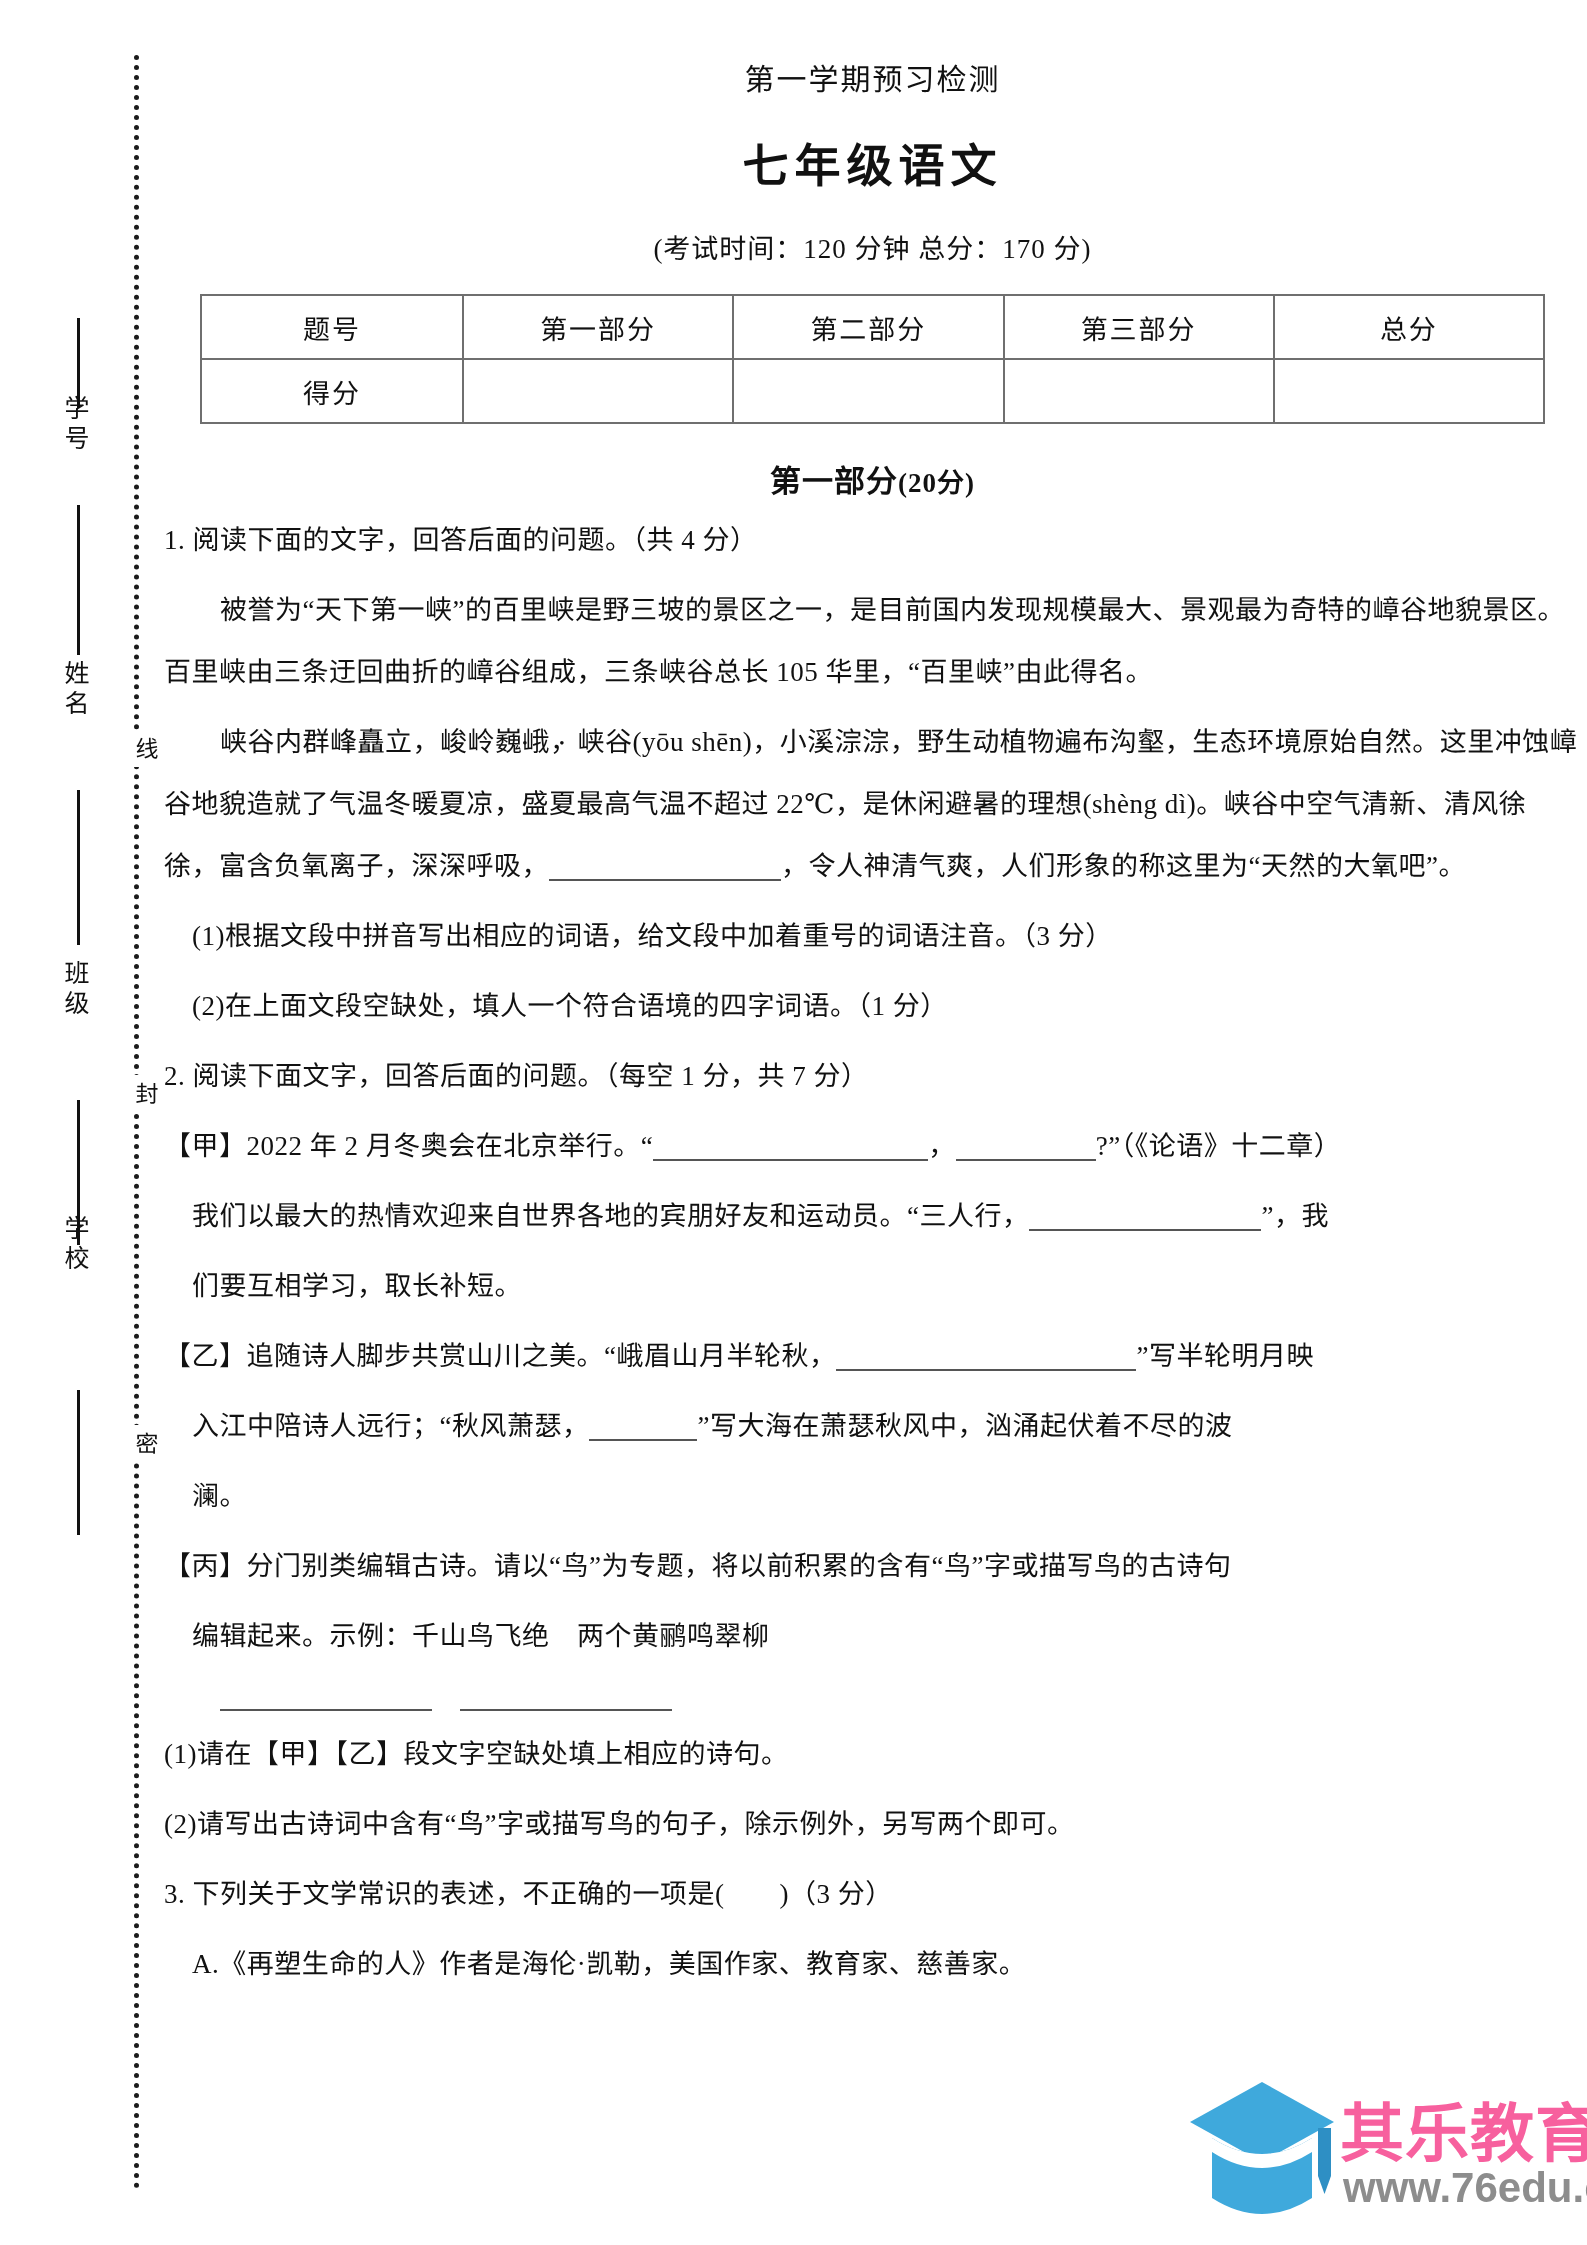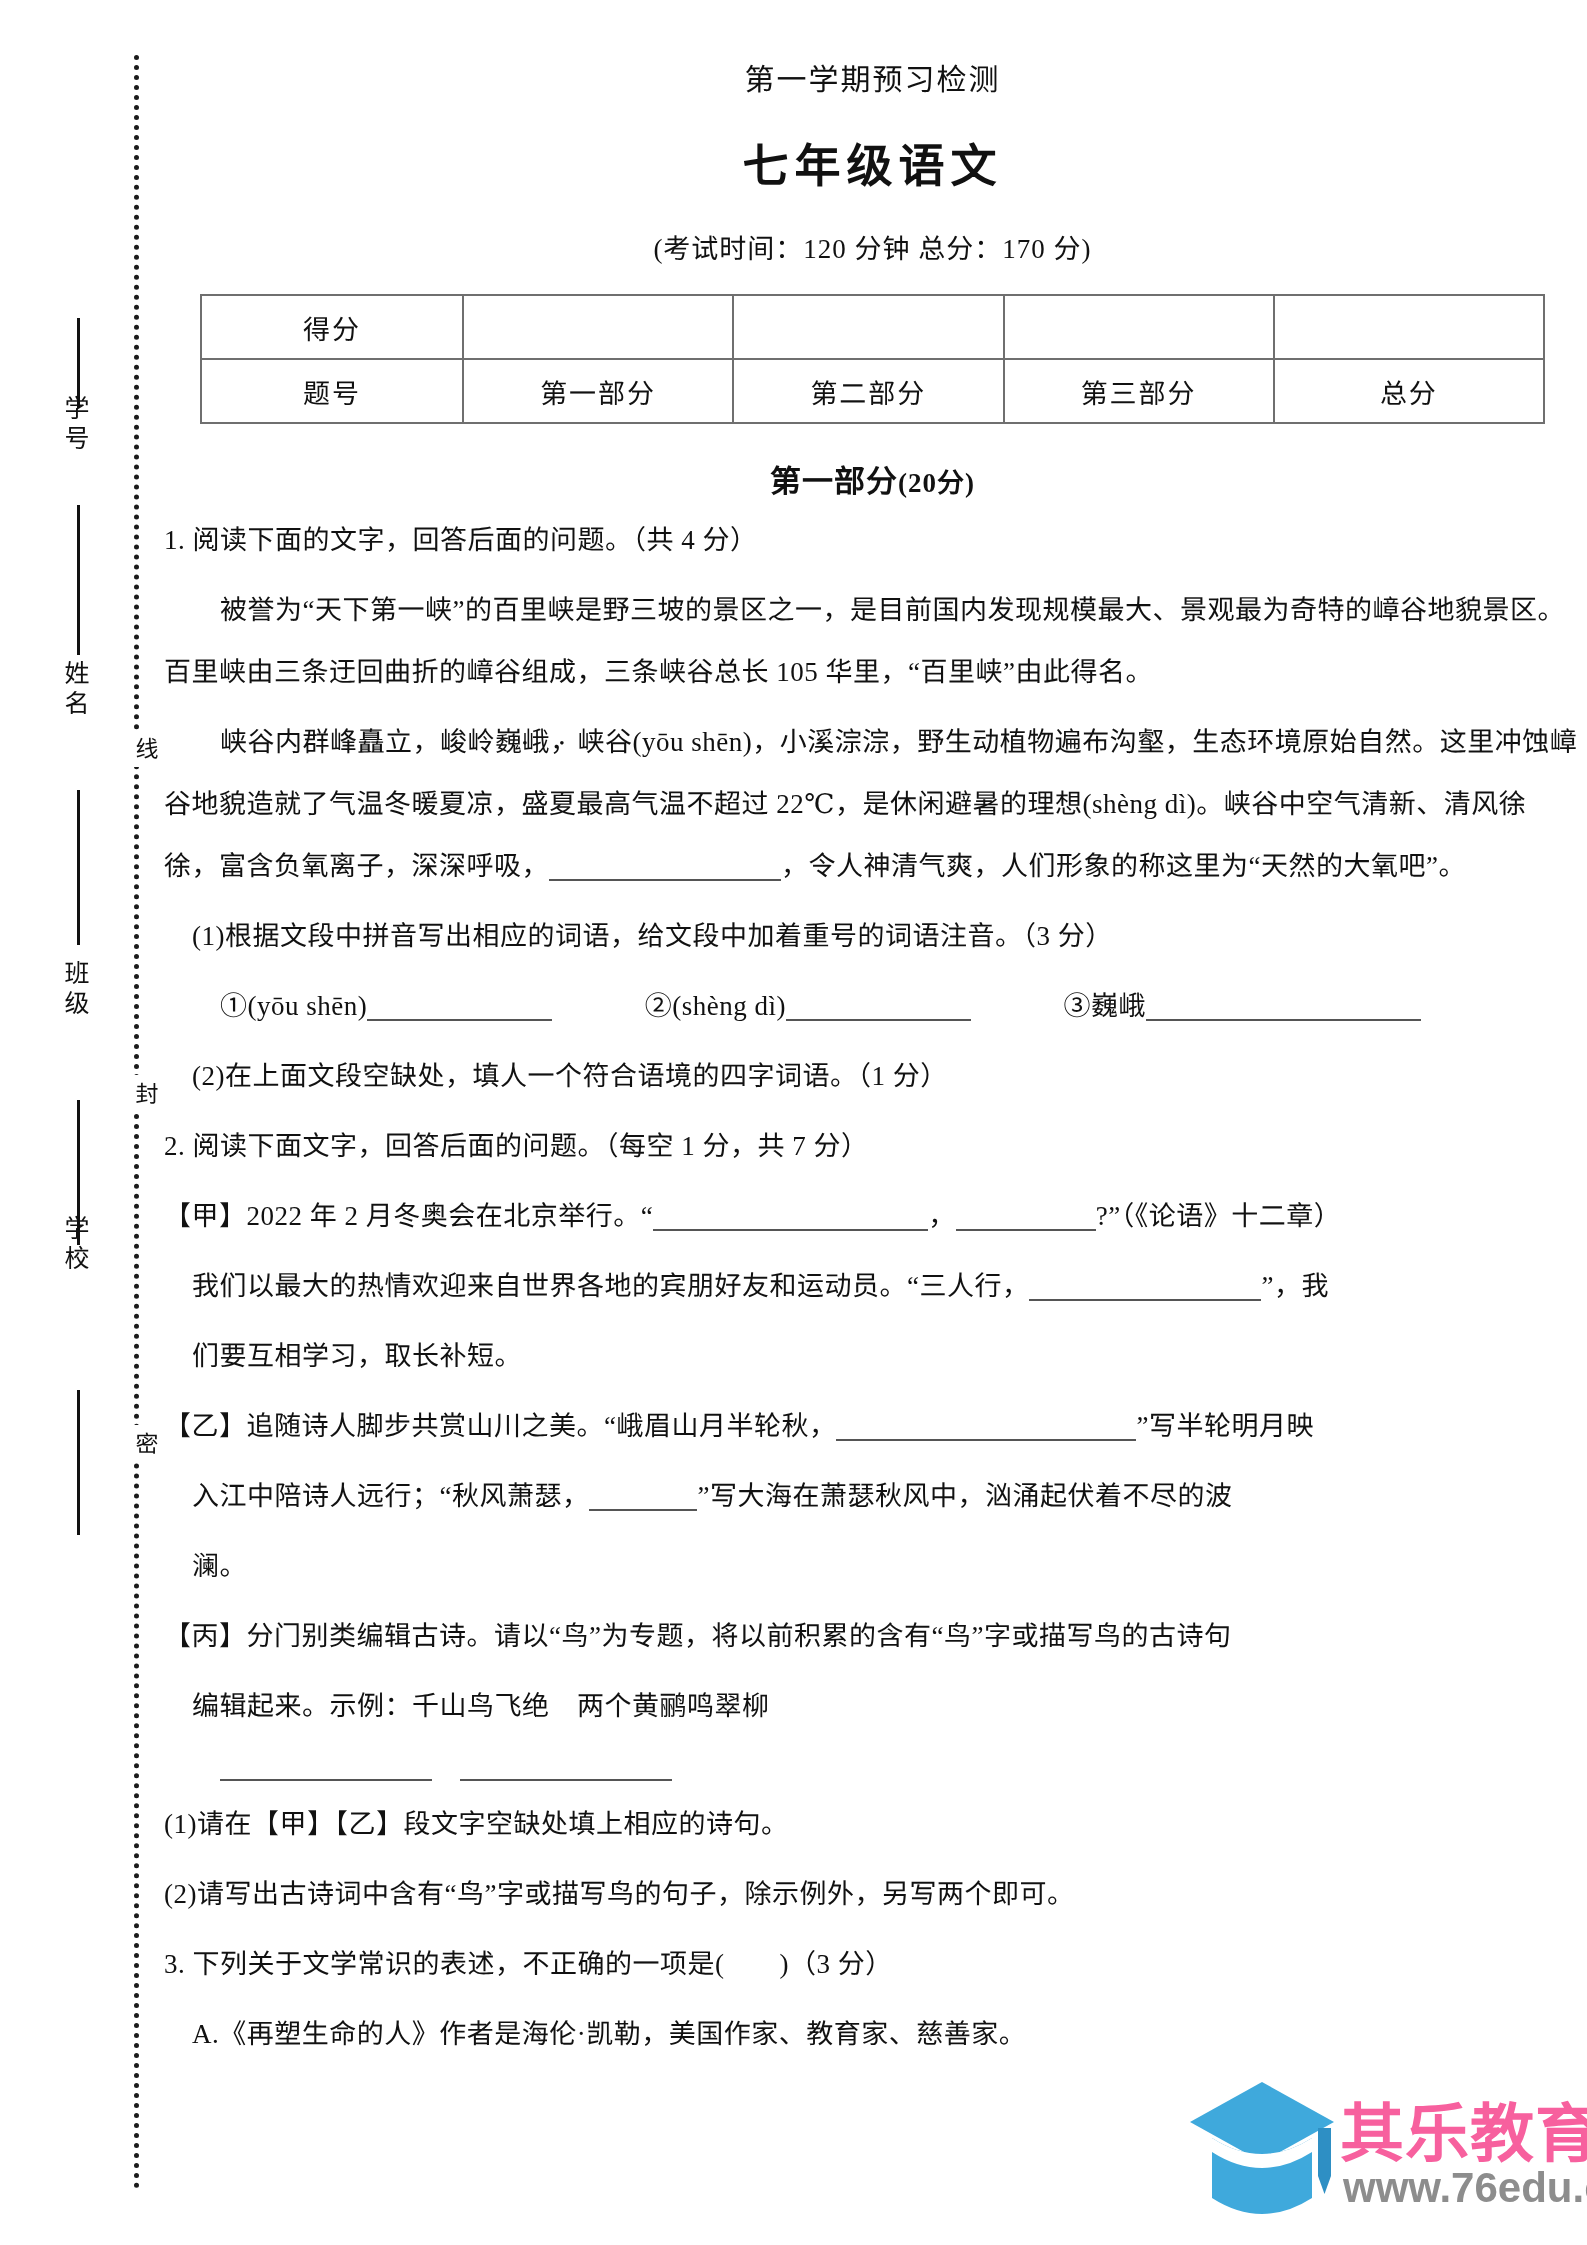--- a/index.html
+++ b/index.html
@@ -175,52 +175,45 @@
 
 <div class="page">
 
   <div class="hdr-sub">第一学期预习检测</div>
   <div class="hdr-main">七年级语文</div>
   <div class="hdr-info">(考试时间：120 分钟  总分：170 分)</div>
 
   <table class="score">
     <tbody>
         <tr>
-      <td class="lbl">得分</td>
-      <td></td>
-      <td></td>
-      <td></td>
-      <td></td>
-    </tr>
-    <tr>
       <td class="lbl">题号</td>
       <td>第一部分</td>
       <td>第二部分</td>
       <td>第三部分</td>
       <td>总分</td>
     </tr>
+    <tr>
+      <td class="lbl">得分</td>
+      <td></td>
+      <td></td>
+      <td></td>
+      <td></td>
+    </tr>
   </tbody>
     </table>
 
   <div class="part-title"><span>第一部分</span><span class="pts">(20分)</span></div>
 
   <div class="q">1. 阅读下面的文字，回答后面的问题。（共 4 分）</div>
   <div class="q indent">被誉为“天下第一峡”的百里峡是野三坡的景区之一，是目前国内发现规模最大、景观最为奇特的嶂谷地貌景区。百里峡由三条迂回曲折的嶂谷组成，三条峡谷总长 105 华里，“百里峡”由此得名。</div>
 
   <div class="q indent"><span>峡谷内群峰矗立，峻岭</span><span class="dotted-em">巍峨</span><span>，峡谷(yōu shēn)，小溪淙淙，野生动植物遍布沟壑，生态环境原始自然。这里冲蚀嶂谷地貌造就了气温冬暖夏凉，盛夏最高气温不超过 22℃，是休闲避暑的理想(shèng dì)。峡谷中空气清新、清风徐徐，富含负氧离子，深深呼吸，</span><span class="blank b-l"></span><span>，令人神清气爽，人们形象的称这里为“天然的大氧吧”。</span></div>
 
   <div class="q sub">(1)根据文段中拼音写出相应的词语，给文段中加着重号的词语注音。（3 分）</div>
 
-  <div class="q hang2" style="white-space:nowrap;">
-    <span>①</span><span>(yōu shēn)</span><span class="blank b-m"></span>
-    <span style="display:inline-block;width:78px;"></span>
-    <span>②</span><span>(shèng dì)</span><span class="blank b-m"></span>
-    <span style="display:inline-block;width:78px;"></span>
-    <span>③</span><span>巍峨</span><span class="blank b-xl"></span>
-  </div>
 
   <div class="q sub">(2)在上面文段空缺处，填人一个符合语境的四字词语。（1 分）</div>
 
   <div class="q">2. 阅读下面文字，回答后面的问题。（每空 1 分，共 7 分）</div>
 
   <div class="q"><span>【甲】2022 年 2 月冬奥会在北京举行。“</span><span class="blank b-xl"></span><span>，</span><span class="blank b-s"></span><span>?”（《论语》十二章）</span></div>
 
   <div class="q hang"><span>我们以最大的热情欢迎来自世界各地的宾朋好友和运动员。“三人行，</span><span class="blank b-l"></span><span>”，我</span></div>
 
   <div class="q hang">们要互相学习，取长补短。</div>

